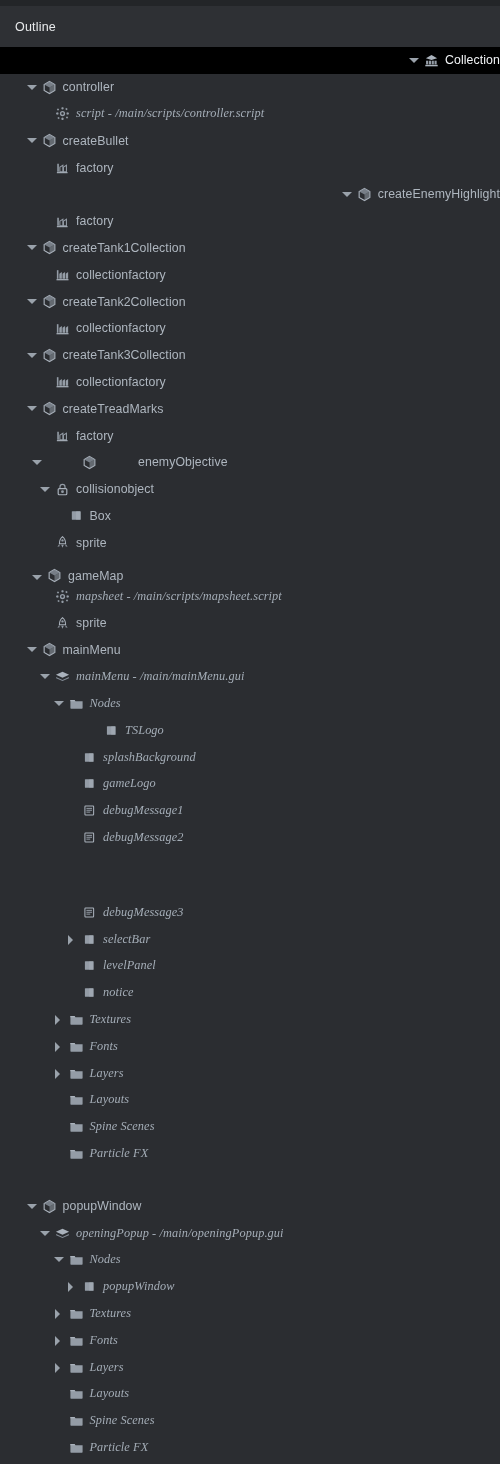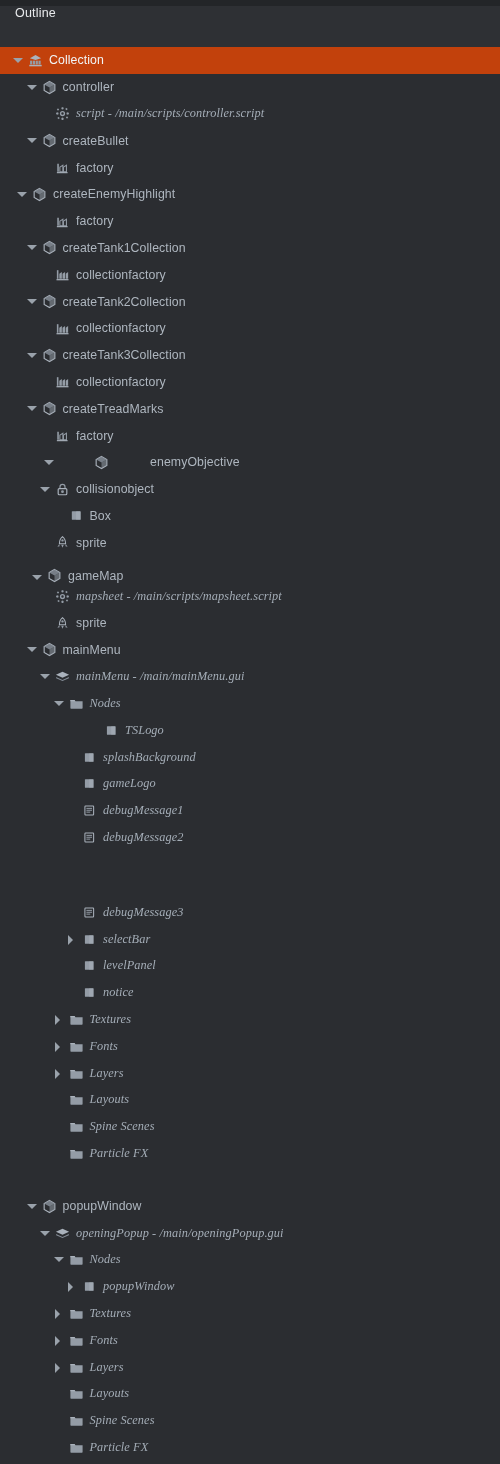--- a/index.html
+++ b/index.html
@@ -13,38 +13,38 @@
   }
   #app{position:relative;width:500px;height:1464px;background:#2b2d31;}
 
   
   .topstrip{height:6px;background:#232528;}
 
   
   .panel-header{
     height:41px;
     background:#2e3034;
-    display:flex;
+    display:flex;align-items:center;
     padding-left:15px;
     box-sizing:border-box;
   }
   .panel-header .title{
     color:#e8eaec;font-size:12.5px;letter-spacing:.2px;
   }
 
   
   .tree{padding-top:0;}
   .row{
     height:26.8px;
     display:flex;align-items:center;
     box-sizing:border-box;
     white-space:nowrap;
     position:relative;
   }
-  .row.selected{background:#c2410c;}
+  .row.selected{background:#000000;justify-content:flex-end;}
   .row .twisty{
     width:11px;height:11px;flex:0 0 11px;
     margin-right:4px;position:relative;
   }
   .row .twisty.none{visibility:hidden;}
   .tri-down,.tri-right{position:absolute;left:0;top:2px;width:0;height:0;}
   .tri-down{
     border-left:5px solid transparent;
     border-right:5px solid transparent;
     border-top:5.5px solid #9aa2ab;
@@ -143,21 +143,21 @@
         <span class="icon">
           <svg width="15" height="15" viewBox="0 0 16 16">
             <rect x="2.4" y="4" width="1.7" height="8.6" fill="#949ca6"></rect>
             <path d="M5.2 7.6 L8.4 5.6 L8.4 12.6 L5.2 12.6 Z" fill="none" stroke="#949ca6" stroke-width="1.1"></path>
             <path d="M9 7.6 L12.2 5.6 L12.2 12.6 L9 12.6 Z" fill="none" stroke="#949ca6" stroke-width="1.1"></path>
             <rect x="2" y="12.9" width="11.4" height="1.2" fill="#aab2bc"></rect>
           </svg>
         </span>
         <span class="label plain">factory</span>
       </div>
-      <div class="row" style="padding-left: 17px;">
+      <div class="row" style="padding-left: 25px; justify-content: flex-end;">
         <span class="twisty">
           <span class="tri-down"></span>
         </span>
         <span class="icon">
           <svg width="15" height="15" viewBox="0 0 16 16">
             <path d="M8 1.6 L13.7 4.8 L13.7 11.2 L8 14.4 L2.3 11.2 L2.3 4.8 Z" fill="none" stroke="#aab2bc" stroke-width="1.2"></path>
             <path d="M8 1.6 L13.7 4.8 L8 8 L2.3 4.8 Z" fill="#858d97" opacity="0.85"></path>
             <path d="M8 8 L13.7 4.8 L13.7 11.2 L8 14.4 Z" fill="#949ca6" opacity="0.55"></path>
           </svg>
         </span>
@@ -271,21 +271,21 @@
         <span class="icon">
           <svg width="15" height="15" viewBox="0 0 16 16">
             <rect x="2.4" y="4" width="1.7" height="8.6" fill="#949ca6"></rect>
             <path d="M5.2 7.6 L8.4 5.6 L8.4 12.6 L5.2 12.6 Z" fill="none" stroke="#949ca6" stroke-width="1.1"></path>
             <path d="M9 7.6 L12.2 5.6 L12.2 12.6 L9 12.6 Z" fill="none" stroke="#949ca6" stroke-width="1.1"></path>
             <rect x="2" y="12.9" width="11.4" height="1.2" fill="#aab2bc"></rect>
           </svg>
         </span>
         <span class="label plain">factory</span>
       </div>
-      <div class="row" style="padding-left: 44px; gap: 35px;">
+      <div class="row" style="padding-left: 32px; gap: 35px;">
         <span class="twisty">
           <span class="tri-down"></span>
         </span>
         <span class="icon">
           <svg width="15" height="15" viewBox="0 0 16 16">
             <path d="M8 1.6 L13.7 4.8 L13.7 11.2 L8 14.4 L2.3 11.2 L2.3 4.8 Z" fill="none" stroke="#aab2bc" stroke-width="1.2"></path>
             <path d="M8 1.6 L13.7 4.8 L8 8 L2.3 4.8 Z" fill="#858d97" opacity="0.85"></path>
             <path d="M8 8 L13.7 4.8 L13.7 11.2 L8 14.4 Z" fill="#949ca6" opacity="0.55"></path>
           </svg>
         </span>

